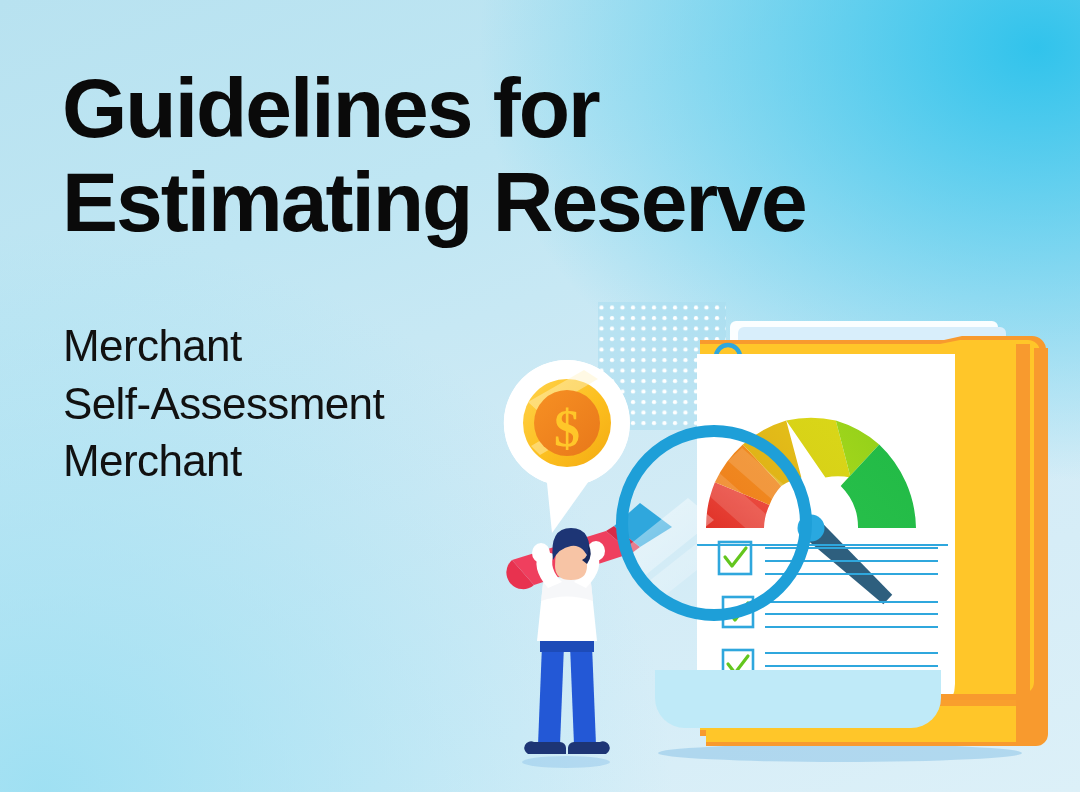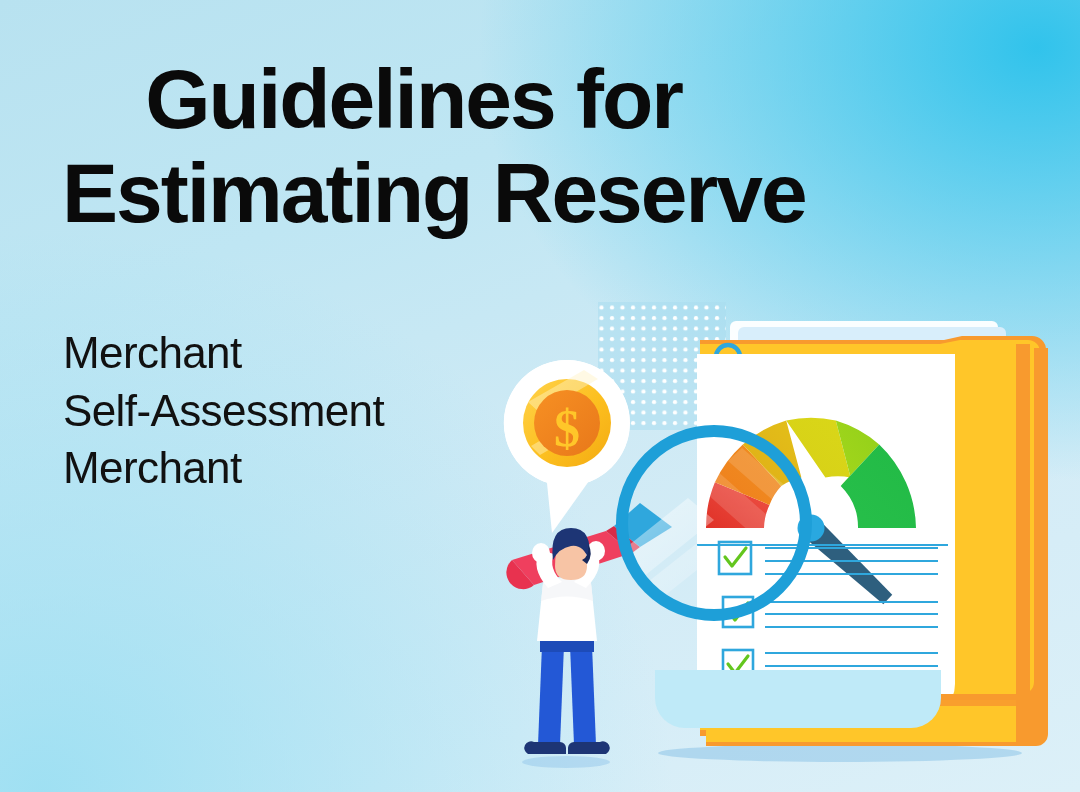--- a/index.html
+++ b/index.html
@@ -16,37 +16,36 @@
     background:
       radial-gradient(ellipse 900px 700px at 96% 6%, rgba(41,193,235,0.95) 0%, rgba(41,193,235,0.0) 62%),
       radial-gradient(ellipse 900px 800px at 4% 100%, rgba(150,222,242,0.85) 0%, rgba(150,222,242,0.0) 70%),
       linear-gradient(160deg, #b8e2f0 0%, #bfe6f3 28%, #cfeaf5 55%, #d6edf7 78%, #dcf0f8 100%);
   }
 
   
   .title-block {
     position: absolute;
     left: 62px;
-    top: 52px;
+    top: 61px;
     width: 620px;
     z-index: 40;
-    text-align: right;
   }
   .title-line {
     font-size: 84px;
     line-height: 1.12;
     font-weight: 700;
     color: #0a0a0a;
     letter-spacing: -2.0px;
     white-space: nowrap;
   }
   .subtitle-block {
     position: absolute;
     left: 63px;
-    top: 324px;
+    top: 317px;
     width: 430px;
     z-index: 40;
   }
   .subtitle-line {
     font-size: 44px;
     line-height: 1.31;
     font-weight: 400;
     color: #111111;
     letter-spacing: -0.6px;
     white-space: nowrap;

